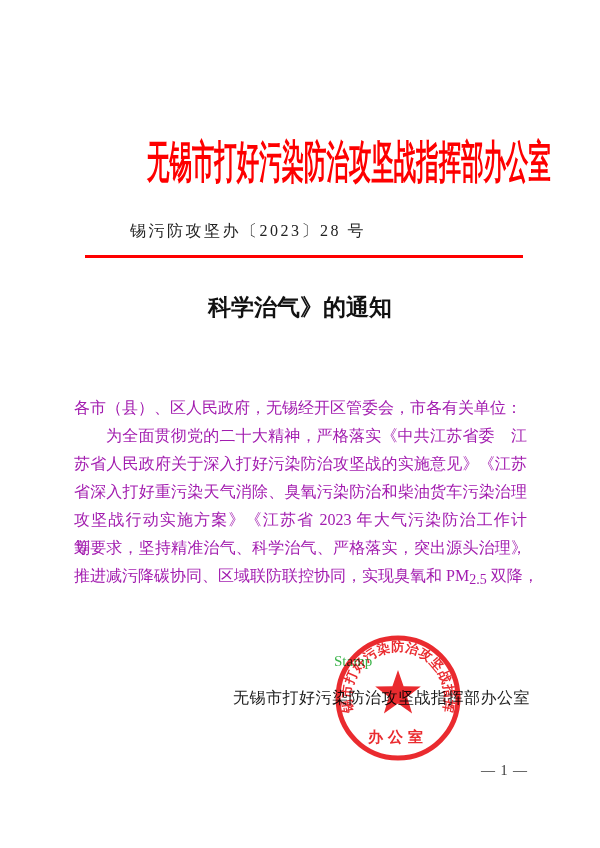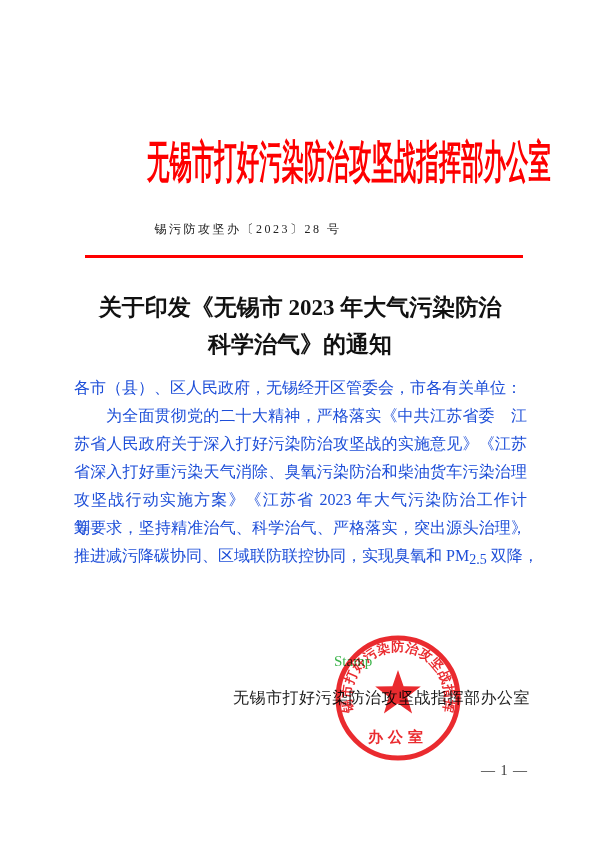--- a/index.html
+++ b/index.html
@@ -28,21 +28,21 @@
     line-height: 48px;
     letter-spacing: 0px;
   }
   
   .doc-number {
     position: absolute;
     top: 221px;
     left: 0;
     width: 496px;
     text-align: center;
-    font-size: 12px;
+    font-size: 16px;
     letter-spacing: 2.5px;
     color: #222;
   }
   
   .red-rule {
     position: absolute;
     top: 255px;
     left: 85px;
     width: 438px;
     height: 3px;
@@ -56,26 +56,26 @@
     width: 600px;
     text-align: center;
     font-size: 23px;
     font-weight: bold;
     line-height: 37px;
     color: #111;
   }
   
   .body-block {
     position: absolute;
-    top: 374px;
+    top: 394px;
     left: 74px;
     width: 453px;
     font-size: 16px;
     line-height: 28px;
-    color: #1d4ed8;
+    color: #a21caf;
   }
   .line { height: 28px; white-space: nowrap; }
   .line.fill {
     white-space: normal;
     text-align: justify;
     text-align-last: justify;
   }
   .line.indent { text-indent: 2em; }
   sub.pm {
     font-size: 14px;
@@ -136,21 +136,20 @@
 
 <div class="page">
 
   <div class="org-title">无锡市打好污染防治攻坚战指挥部办公室</div>
 
   <div class="doc-number">锡污防攻坚办〔2023〕28 号</div>
 
   <div class="red-rule"></div>
 
   <div class="doc-title">
-    <div>关于印发《无锡市 2023 年大气污染防治</div>
     <div>科学治气》的通知</div>
   </div>
 
   <div class="body-block">
     <div class="line">各市（县）、区人民政府，无锡经开区管委会，市各有关单位：</div>
     <div class="line fill indent">为全面贯彻党的二十大精神，严格落实《中共江苏省委　江</div>
     <div class="line fill">苏省人民政府关于深入打好污染防治攻坚战的实施意见》《江苏</div>
     <div class="line fill">省深入打好重污染天气消除、臭氧污染防治和柴油货车污染治理</div>
     <div class="line fill">攻坚战行动实施方案》《江苏省 2023 年大气污染防治工作计划》</div>
     <div class="line fill">等要求，坚持精准治气、科学治气、严格落实，突出源头治理，</div>

